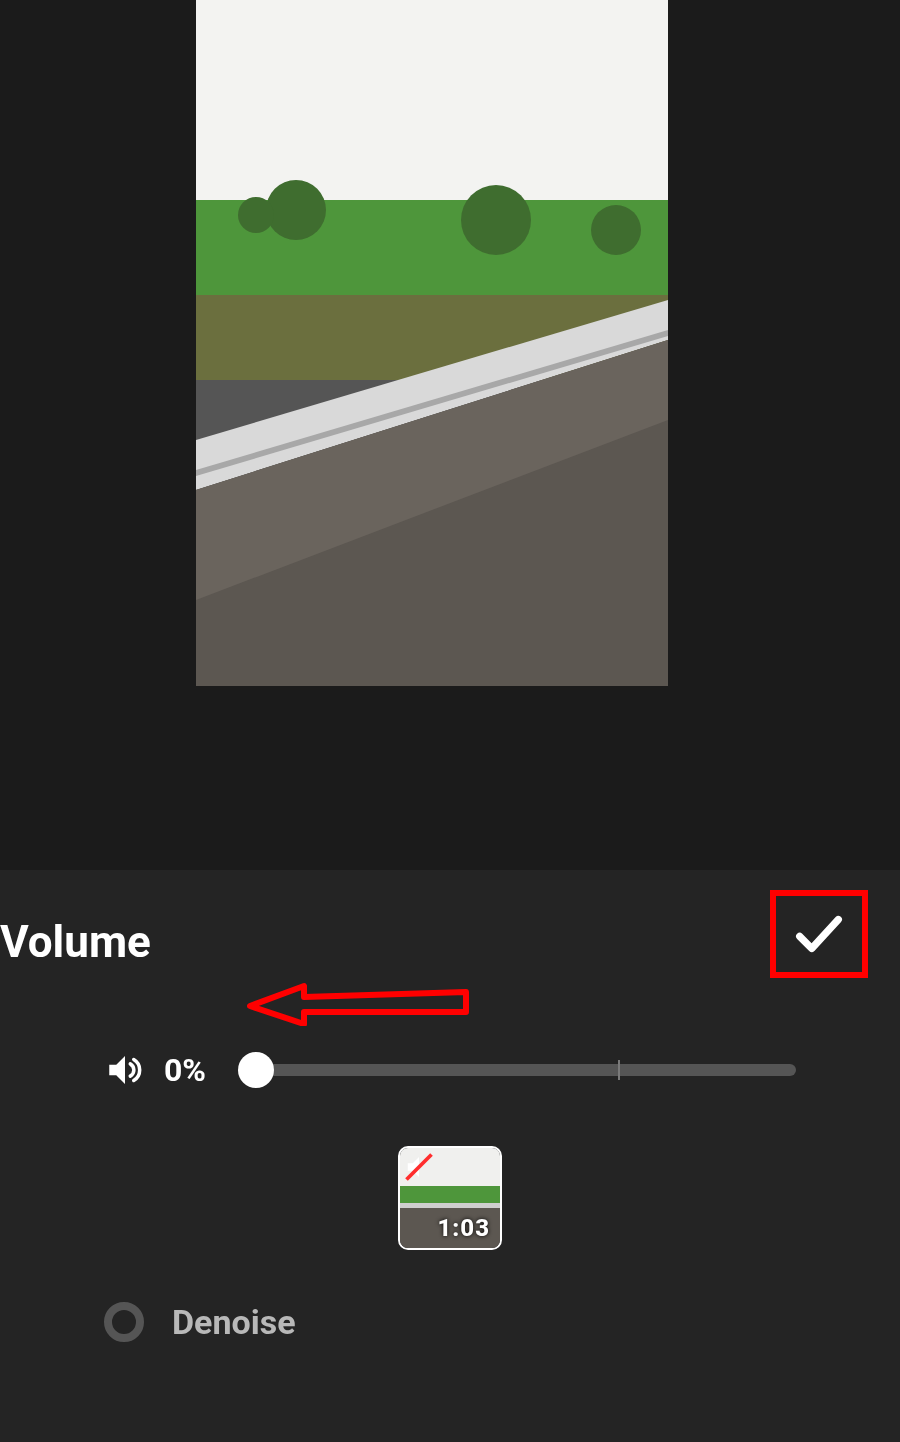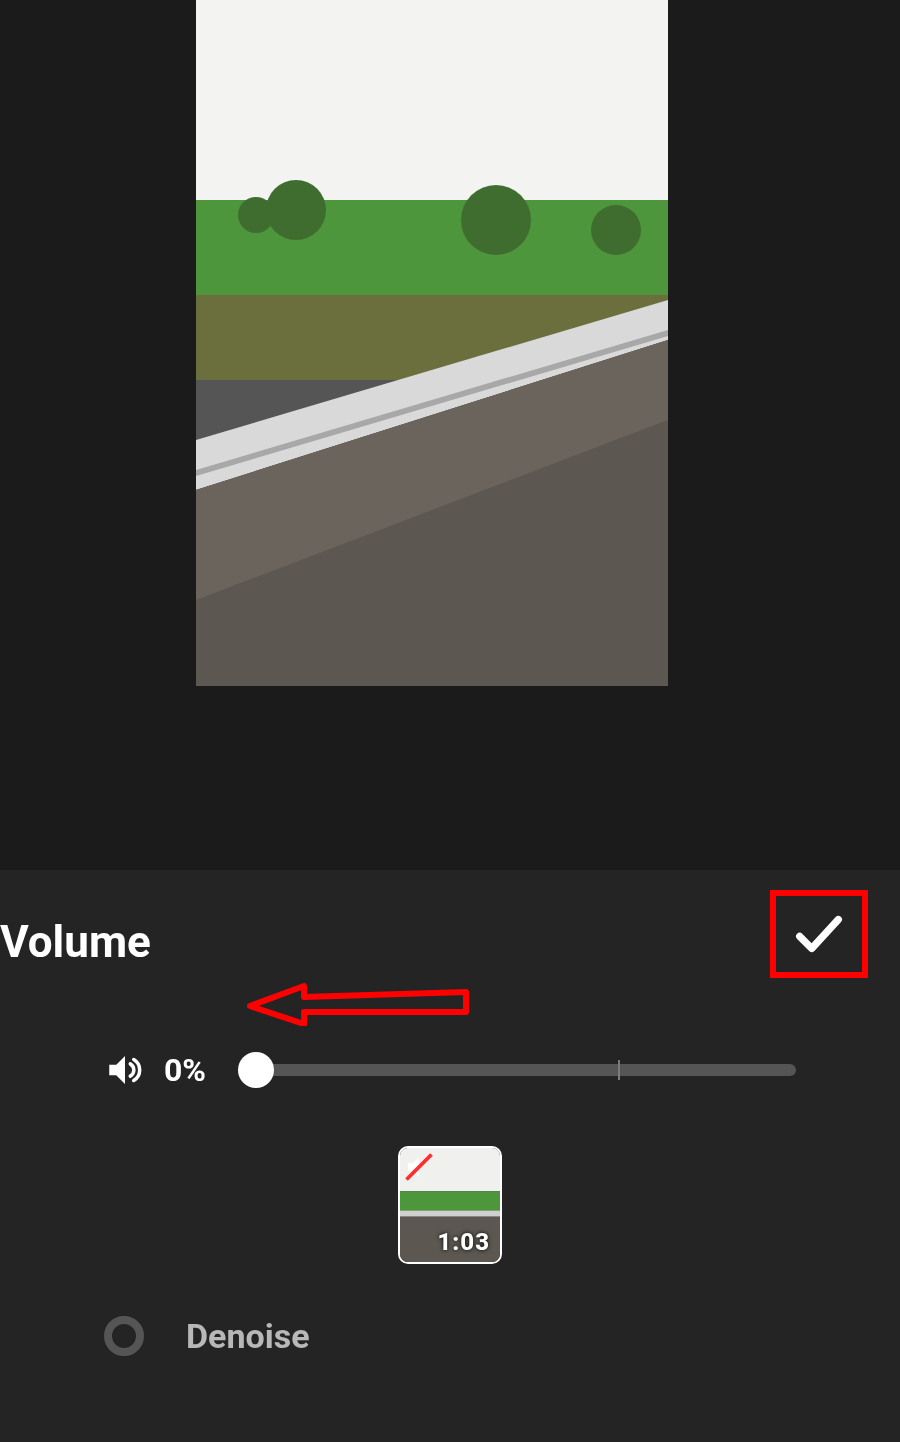--- a/index.html
+++ b/index.html
@@ -123,21 +123,21 @@
     cursor: grab;
   }
 
   
   .clip-thumb {
     position: absolute;
     top: 276px;
     left: 50%;
     transform: translateX(-50%);
     width: 104px;
-    height: 118px;
+    height: 104px;
     border-radius: 10px;
     overflow: hidden;
     border: 2px solid #fff;
     box-sizing: border-box;
     cursor: pointer;
   }
   .clip-thumb svg.thumb-bg { position:absolute; inset:0; width:100%; height:100%; }
   .clip-thumb .mute-badge {
     position: absolute;
     top: 4px; left: 4px;
@@ -152,22 +152,21 @@
     text-shadow: 0 0 4px #000;
   }
 
   
   .bottom-row {
     position: absolute;
     top: 432px;
     left: 0; width: 100%;
     height: 54px;
     display: flex;
-    align-items: flex-end;
-    gap: 14px;
+    align-items: flex-start;
   }
   .denoise-toggle {
     margin-left: 104px;
     width: 40px; height: 40px;
     border-radius: 50%;
     border: 8px solid #555;
     box-sizing: border-box;
     cursor: pointer;
   }
   .denoise-label {

